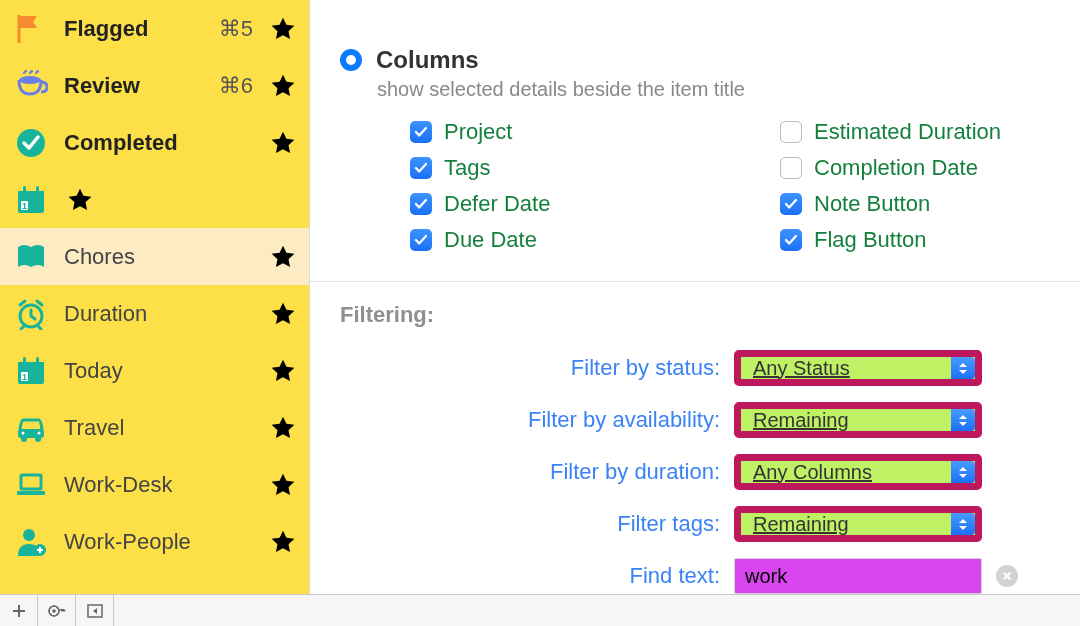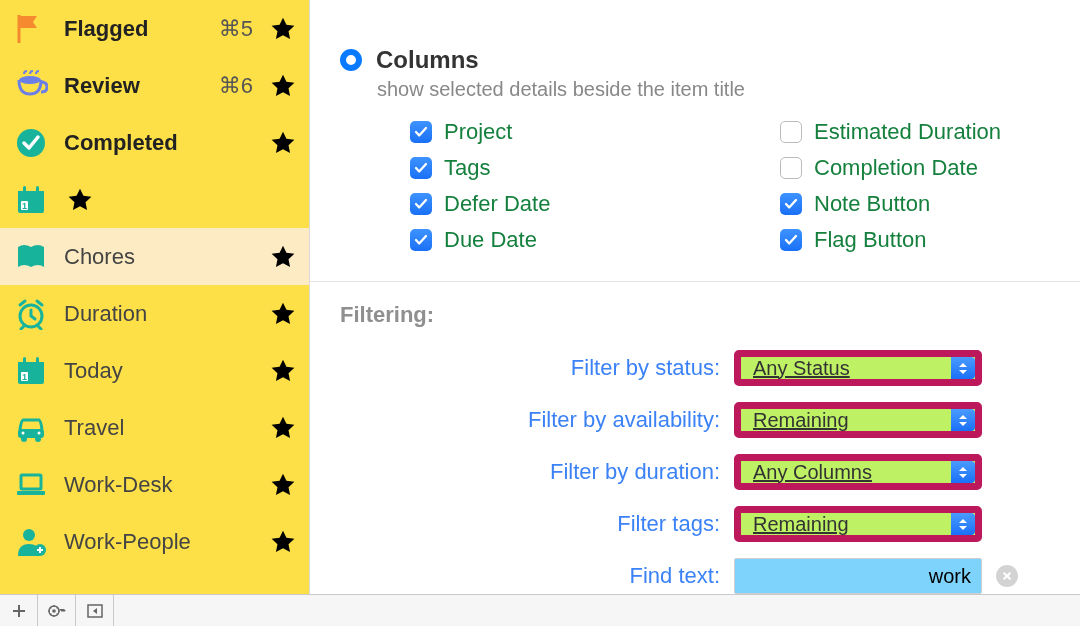--- a/index.html
+++ b/index.html
@@ -139,25 +139,24 @@
       display:flex; flex-direction:column;
       align-items:center; justify-content:center;
     }
     .stepper .tri { width:0;height:0;border-left:4px solid transparent;border-right:4px solid transparent;}
     .stepper .up { border-bottom:4px solid #fff; margin-bottom:3px;}
     .stepper .down { border-top:4px solid #fff;}
     .textfield {
       width: 248px; height:36px;
       border:1px solid #cfcfcf;
       border-radius: 2px;
-      background:#7dd3fc;
+      background:#d946ef;
       padding: 4px 10px;
       font-size:20px;
       font-family:inherit;
-      text-align:right;
     }
     .clear-btn { width:22px; height:22px; border-radius:50%; background:#d3d3d3; display:flex;align-items:center;justify-content:center; cursor:pointer;}
     .clear-btn::before, .clear-btn::after{
       content:""; position:absolute; width:10px; height:2px; background:#fff; border-radius:1px;
     }
     .clear-btn{position:relative;}
     .clear-btn::before{transform:rotate(45deg);}
     .clear-btn::after{transform:rotate(-45deg);}
   </style>
 </head>

